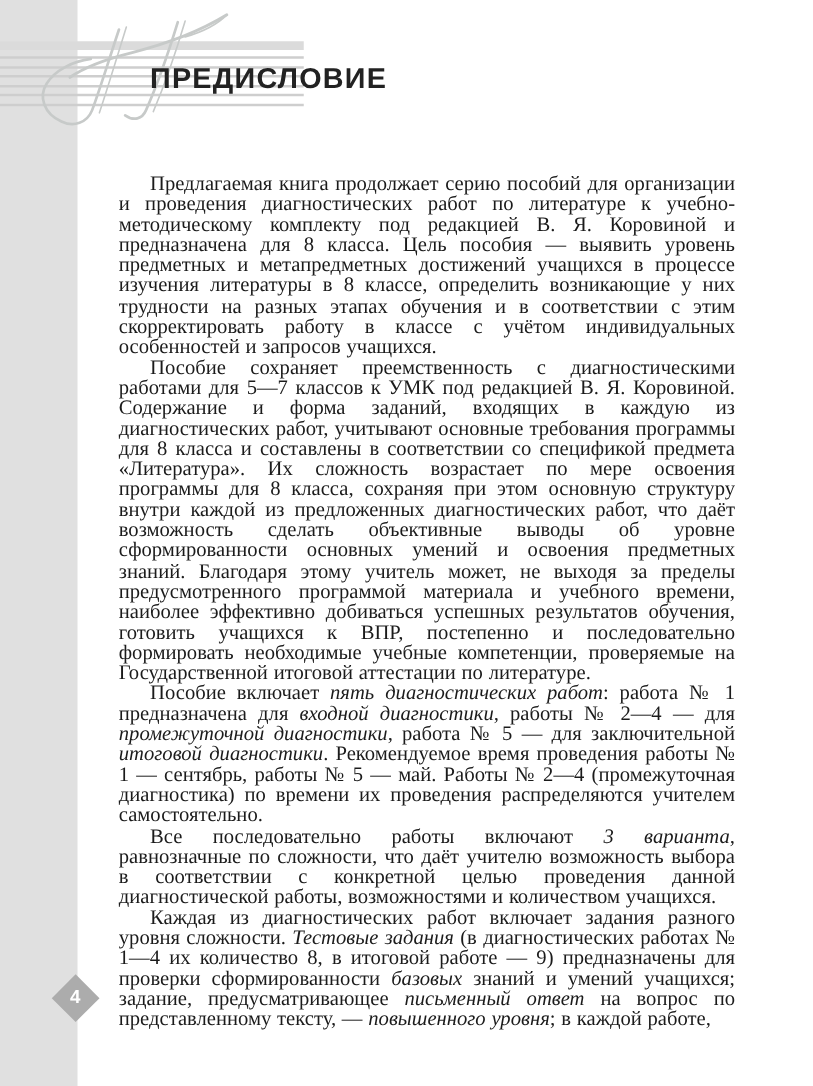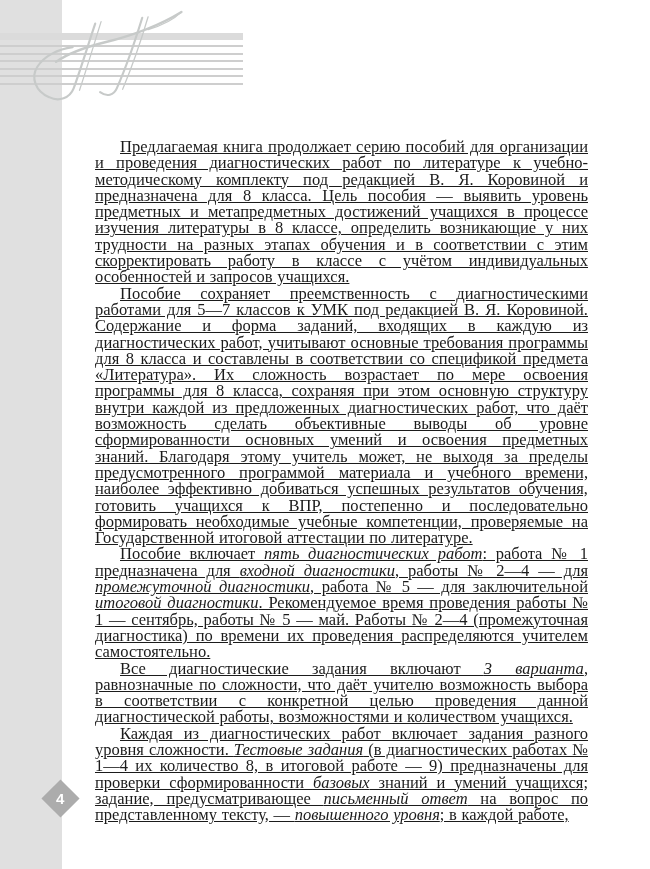--- a/index.html
+++ b/index.html
@@ -35,21 +35,20 @@
   }
   
   .body-text{
     position:absolute;left:95px;top:139px;width:493px;z-index:3;
     font-size:16.5px;line-height:16.3px;
     color:var(--text-color,#1b1b1b);
     text-align:justify;
     hyphens:auto;
     -webkit-hyphens:auto;
     word-spacing:0.5px;
-    text-decoration:underline;
   }
   .body-text p{margin:0;text-indent:25px;}
   .body-text em{font-style:italic;}
   
   .page-badge{
     position:absolute;left:47px;top:785px;width:27px;height:27px;
     background:var(--badge,#acacac);
     transform:rotate(45deg);
     z-index:4;
     display:flex;align-items:center;justify-content:center;
@@ -87,26 +86,27 @@
 
         <path d="M 70,18 C 62,42 54,68 48,84 C 44,94 33,98 23,93 C 9,87 4,73 11,62 C 18,51 32,44 47,42" stroke-width="2.2"></path>
         <path d="M 76,16 C 68,42 60,68 54,86" stroke-width="1.3"></path>
 
         <path d="M 118,12 C 110,38 100,66 92,84 C 89,91 82,93 75,88" stroke-width="2.2"></path>
         <path d="M 124,11 C 116,38 106,66 98,85" stroke-width="1.3"></path>
       </g>
     </svg>
   </div>
 
+  <h1 class="chapter-title">ПРЕДИСЛОВИЕ</h1>
 
   <div class="body-text">
       <p><span>Предлагаемая книга продолжает серию пособий для организации и проведения диагностических работ по литературе к учебно-методическому комплекту под редакцией В. Я. Коровиной и предназначена для 8 класса. Цель пособия — выявить уровень предметных и метапредметных достижений учащихся в процессе изучения литературы в 8 классе, определить возникающие у них трудности на разных этапах обучения и в соответствии с этим скорректировать работу в классе с учётом индивидуальных особенностей и запросов учащихся.</span></p>
       <p><span>Пособие сохраняет преемственность с диагностическими работами для 5—7 классов к УМК под редакцией В. Я. Коровиной. Содержание и форма заданий, входящих в каждую из диагностических работ, учитывают основные требования программы для 8 класса и составлены в соответствии со спецификой предмета «Литература». Их сложность возрастает по мере освоения программы для 8 класса, сохраняя при этом основную структуру внутри каждой из предложенных диагностических работ, что даёт возможность сделать объективные выводы об уровне сформированности основных умений и освоения предметных знаний. Благодаря этому учитель может, не выходя за пределы предусмотренного программой материала и учебного времени, наиболее эффективно добиваться успешных результатов обучения, готовить учащихся к ВПР, постепенно и последовательно формировать необходимые учебные компетенции, проверяемые на Государственной итоговой аттестации по литературе.</span></p>
       <p><span>Пособие включает </span><em>пять диагностических работ</em><span>: работа № 1 предназначена для </span><em>входной диагностики</em><span>, работы № 2—4 — для </span><em>промежуточной диагностики</em><span>, работа № 5 — для заключительной </span><em>итоговой диагностики</em><span>. Рекомендуемое время проведения работы № 1 — сентябрь, работы № 5 — май. Работы № 2—4 (промежуточная диагностика) по времени их проведения распределяются учителем самостоятельно.</span></p>
-      <p><span>Все диагностические задания включают </span><em>3 варианта</em><span>, равнозначные по сложности, что даёт учителю возможность выбора в соответствии с конкретной целью проведения данной диагностической работы, возможностями и количеством учащихся.</span></p>
+      <p><span>Все последовательно работы включают </span><em>3 варианта</em><span>, равнозначные по сложности, что даёт учителю возможность выбора в соответствии с конкретной целью проведения данной диагностической работы, возможностями и количеством учащихся.</span></p>
       <p><span>Каждая из диагностических работ включает задания разного уровня сложности. </span><em>Тестовые задания</em><span> (в диагностических работах № 1—4 их количество 8, в итоговой работе — 9) предназначены для проверки сформированности </span><em>базовых</em><span> знаний и умений учащихся; задание, предусматривающее </span><em>письменный ответ</em><span> на вопрос по представленному тексту, — </span><em>повышенного уровня</em><span>; в каждой работе,</span></p>
     </div>
 
   <div class="page-badge">
     <span>4</span>
   </div>
 
 </div>
 
 </body></html>

